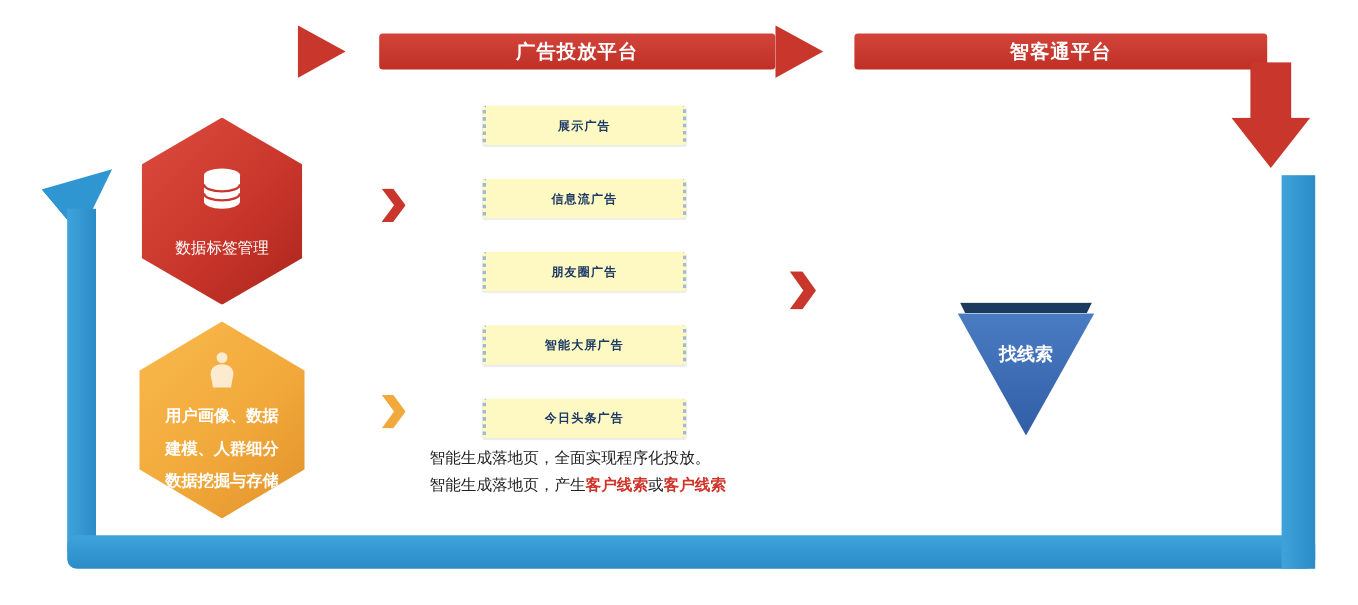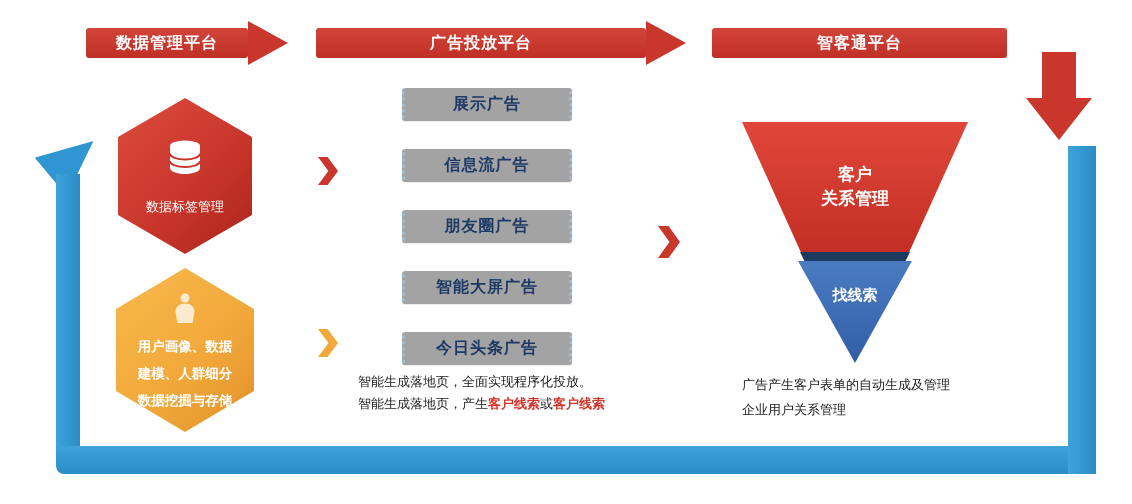--- a/index.html
+++ b/index.html
@@ -27,21 +27,21 @@
   .hex-orange { left:116px; top:268px; width:138px; height:164px; background:linear-gradient(135deg,#f8b94d 0%, #f2a93b 55%, #e0912a 100%); font-weight:bold; }
   .hex-red .hex-label { margin-top:9px; font-size:13px; }
   .hex-orange .hex-line { font-size:13.5px; line-height:17px; }
 
   
   .chev { position:absolute; clip-path:polygon(0 0,48% 0,100% 50%,48% 100%,0 100%,52% 50%); }
   .chev-red { background:#c9362b; }
   .chev-orange { background:#f2a93b; }
 
   
-  .ad-btn { position:absolute; left:402px; width:170px; height:33px; background:#a3a3a3; border-left:3px dotted #a3b9d1; border-right:3px dotted #a3b9d1; border-radius:3px; display:flex; align-items:center; justify-content:center; color:#1d3a66; font-weight:bold; font-size:16px; letter-spacing:1px; box-shadow:0 1px 1px rgba(0,0,0,0.08); }
+  .ad-btn { position:absolute; left:402px; width:170px; height:33px; background:#fef9c3; border-left:3px dotted #a3b9d1; border-right:3px dotted #a3b9d1; border-radius:3px; display:flex; align-items:center; justify-content:center; color:#1d3a66; font-weight:bold; font-size:10px; letter-spacing:1px; box-shadow:0 1px 1px rgba(0,0,0,0.08); }
 
   
   .note { position:absolute; font-size:13px; color:#222; }
   .note-mid { left:358px; top:371px; line-height:22px; }
   .note-right { left:742px; top:372px; line-height:25px; }
   .hl { color:#d0342a; font-weight:bold; }
 
   
   .funnel-red { position:absolute; left:742px; top:122px; width:226px; height:130px; background:linear-gradient(180deg,#e0473a,#c32f24); clip-path:polygon(0 0,100% 0,74% 100%,26% 100%); display:flex; flex-direction:column; align-items:center; justify-content:center; color:#fff; font-weight:bold; font-size:17px; line-height:24px; text-align:center; }
   .funnel-band { position:absolute; left:800px; top:252px; width:110px; height:9px; background:#1c3a5e; clip-path:polygon(0 0,100% 0,96% 100%,4% 100%); }
@@ -50,31 +50,28 @@
 </head>
 <body>
 
 <div class="canvas">
 
   <div class="loop-head"></div>
   <div class="loop-left blue"></div>
   <div class="loop-bottom"></div>
   <div class="loop-right blue"></div>
 
-  <div class="banner" style="left:86px; width:162px;">
-    <span>数据管理平台</span>
-  </div>
   <div class="banner-head" style="left:248px;"></div>
 
   <div class="banner" style="left:316px; width:330px;">
     <span>广告投放平台</span>
   </div>
   <div class="banner-head" style="left:646px;"></div>
 
-  <div class="banner" style="left:712px; width:295px;">
+  <div class="banner" style="left:712px; width:344px;">
     <span>智客通平台</span>
   </div>
   <div class="down-bar"></div>
   <div class="down-head"></div>
 
   <div class="hex hex-red">
     <svg width="44" height="42" viewBox="0 0 44 42">
       <path d="M7 9 V31 C7 34.5 14 37 22 37 C30 37 37 34.5 37 31 V9" fill="#ffffff"></path>
       <ellipse cx="22" cy="9" rx="15" ry="5.5" fill="#ffffff"></ellipse>
       <path d="M7 16.5 C7 20 14 22.5 22 22.5 C30 22.5 37 20 37 16.5" fill="none" stroke="#c9362b" stroke-width="2"></path>
@@ -111,27 +108,19 @@
   </div>
   <div class="ad-btn" style="top:332px;">
     <span>今日头条广告</span>
   </div>
 
   <div class="note note-mid">
     <div>智能生成落地页，全面实现程序化投放。</div>
     <div><span>智能生成落地页，产生</span><span class="hl">客户线索</span><span>或</span><span class="hl">客户线索</span></div>
   </div>
 
-  <div class="funnel-red">
-    <div>客户</div>
-    <div>关系管理</div>
-  </div>
   <div class="funnel-band"></div>
   <div class="funnel-blue">
     <span>找线索</span>
   </div>
 
-  <div class="note note-right">
-    <div>广告产生客户表单的自动生成及管理</div>
-    <div>企业用户关系管理</div>
-  </div>
 
 </div>
 
 </body></html>

